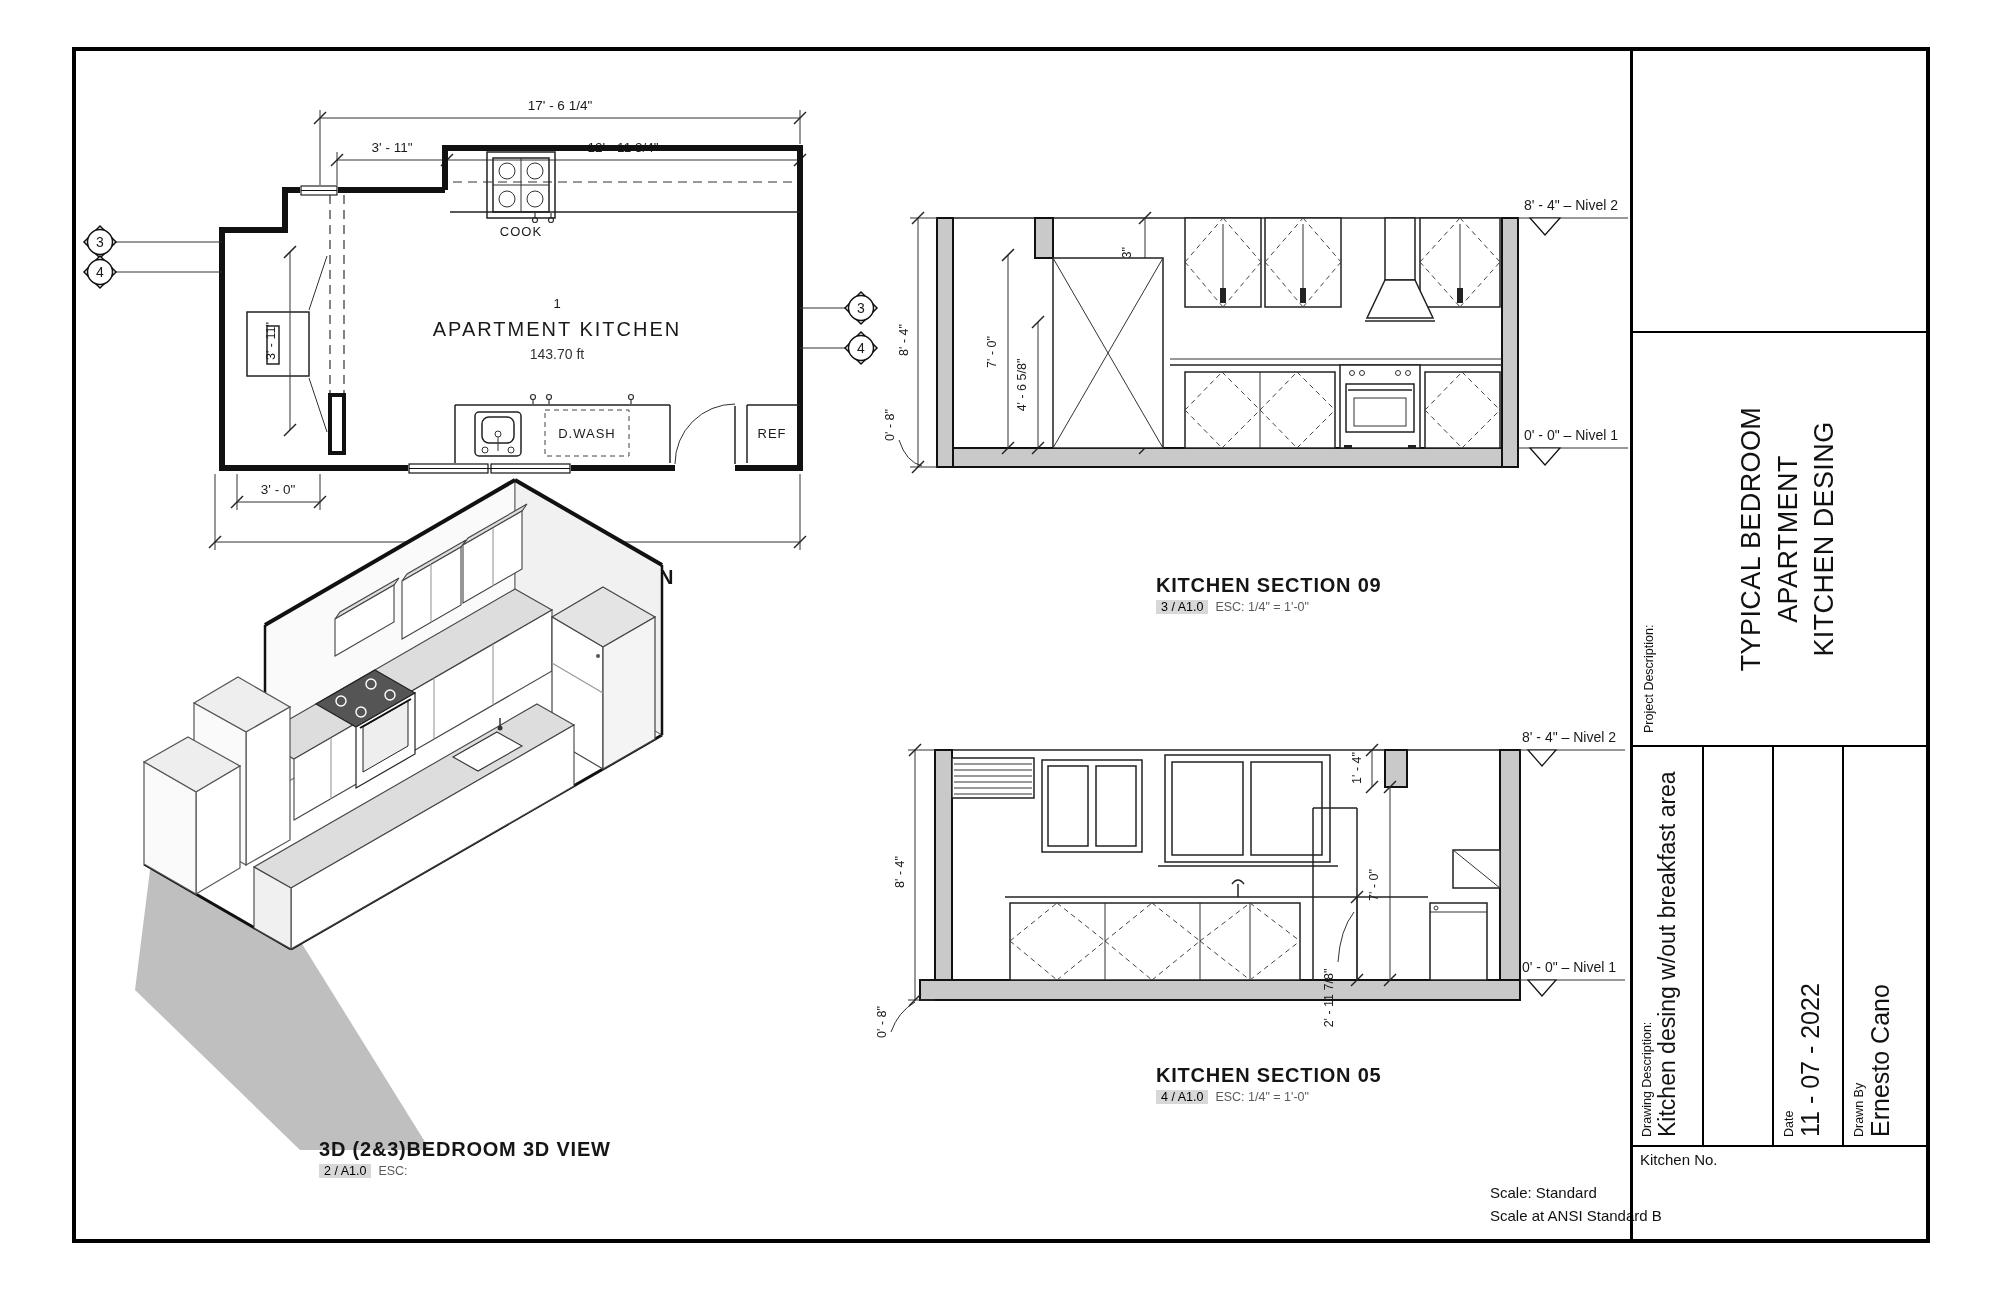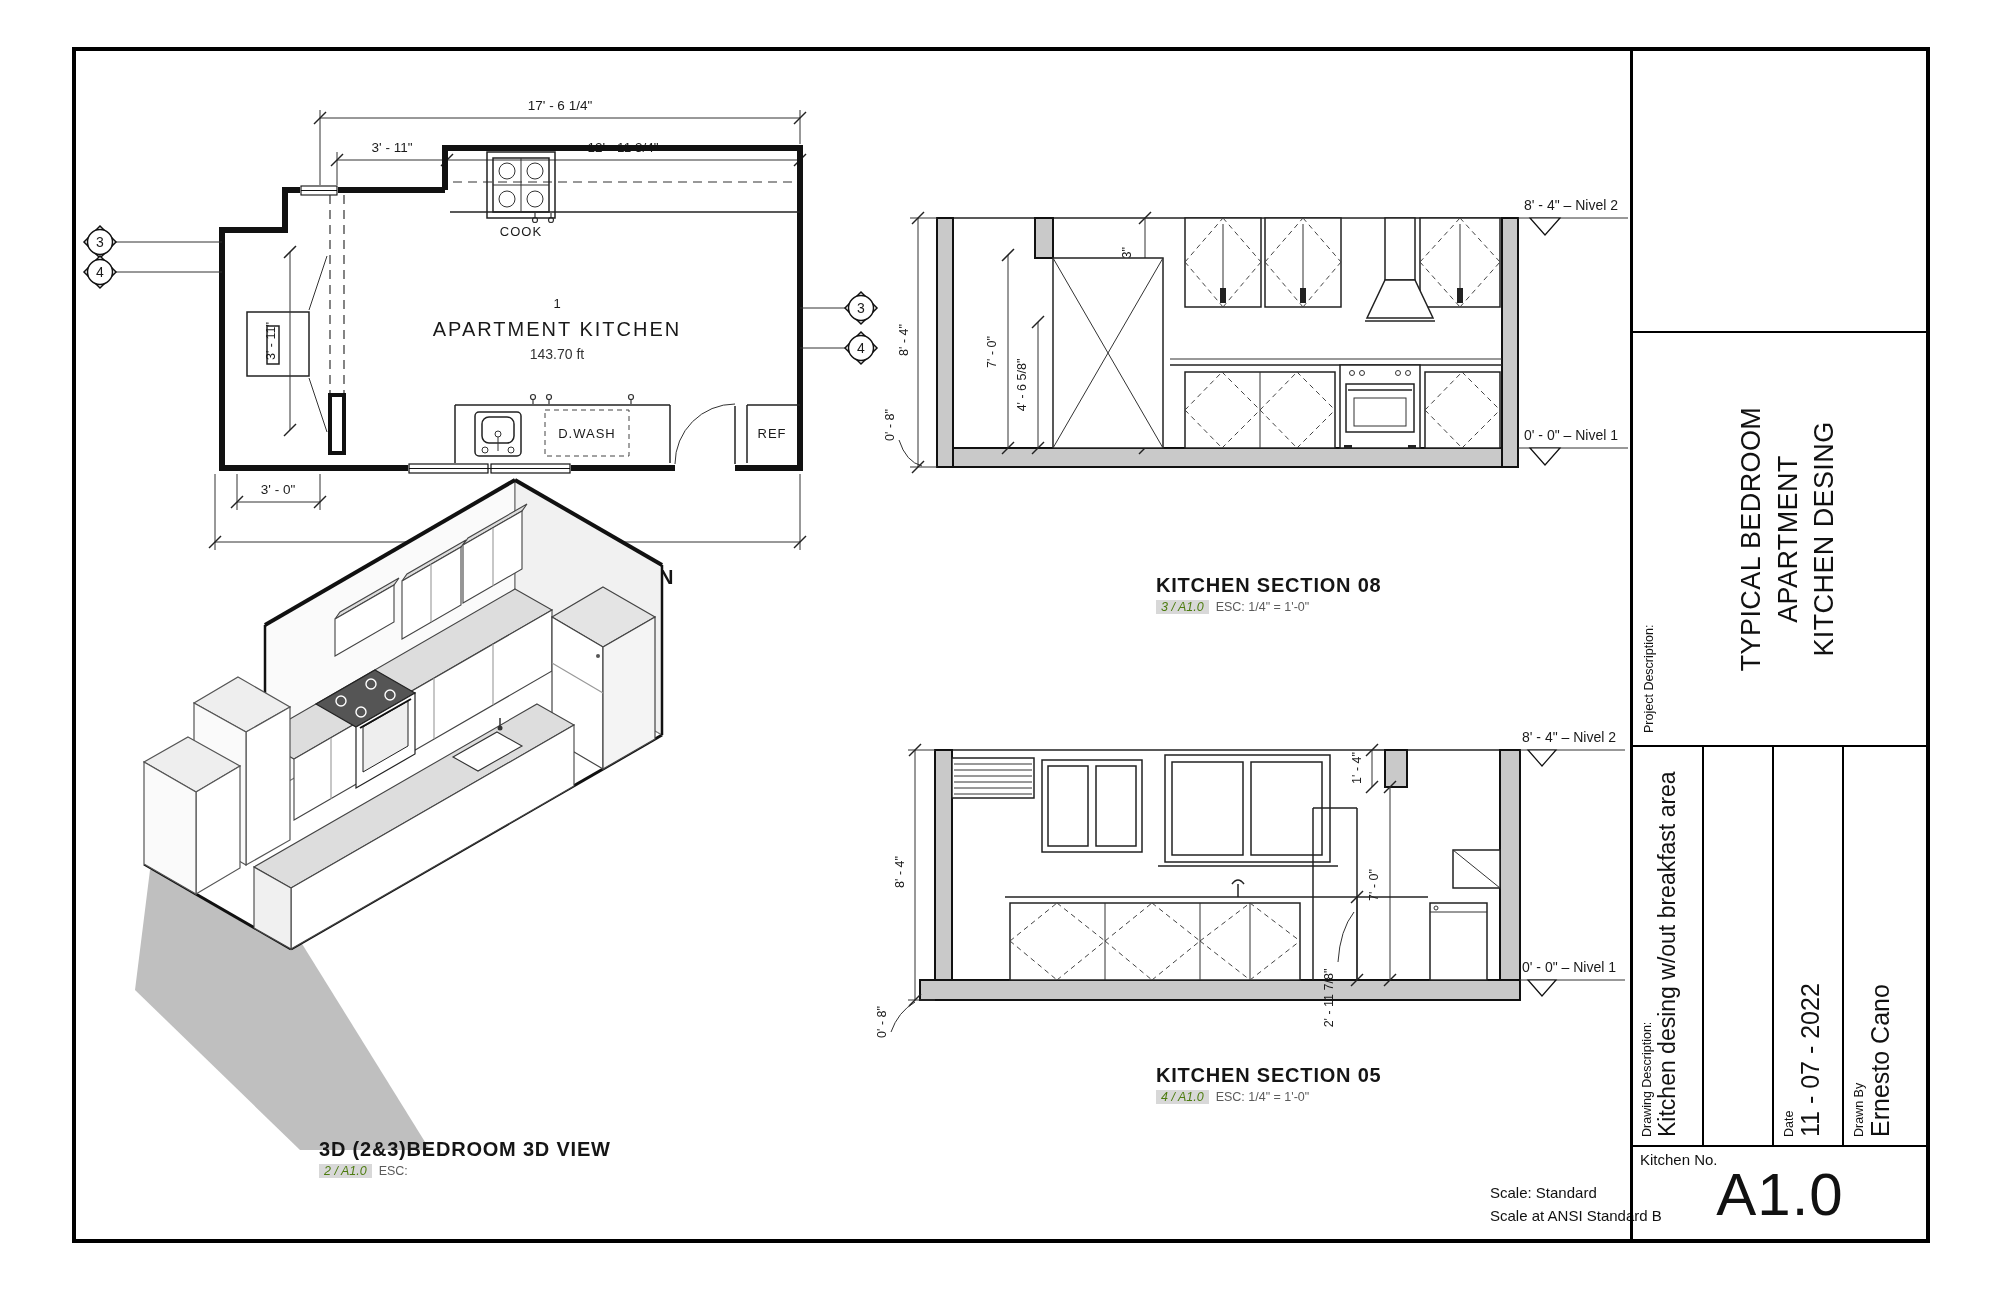--- a/index.html
+++ b/index.html
@@ -4,21 +4,21 @@
 <style>
   html,body{margin:0;padding:0;background:#fff;}
   body{width:2000px;height:1294px;position:relative;font-family:"Liberation Sans",sans-serif;color:#111;overflow:hidden;}
   .abs{position:absolute;}
   #sheet-border{left:72px;top:47px;width:1858px;height:1196px;border:4px solid #000;box-sizing:border-box;background:#fff;}
   .hline{background:#000;height:2px;}
   .vline{background:#000;width:2px;}
   
   .vtitle{font-size:20px;font-weight:600;letter-spacing:.8px;color:#151515;white-space:nowrap;}
   .vtagrow{margin-top:3px;font-size:12.5px;color:#5a5a5a;white-space:nowrap;}
-  .tagbox{background:#d8d8d8;padding:0 5px;margin-right:7px;color:#4d7c0f;font-style:italic;}
+  .tagbox{background:#d8d8d8;padding:0 5px;margin-right:7px;color:#000000;}
   
   .rotcell{position:absolute;transform-origin:0 0;transform:rotate(-90deg);display:flex;flex-direction:column;box-sizing:border-box;}
   .tb-label{font-size:12.5px;color:#111;}
   .tb-big{font-size:27px;font-weight:500;letter-spacing:.4px;line-height:1.35;text-align:center;}
   .tb-mid{font-size:23px;font-weight:500;white-space:nowrap;}
   .tb-val{font-size:25px;font-weight:500;white-space:nowrap;}
   #drawing-no-cell{left:1632px;top:1147px;width:296px;height:92px;padding:4px 8px;box-sizing:border-box;}
   #drawing-no-value{font-size:60px;font-weight:500;text-align:center;margin-top:-8px;letter-spacing:1px;}
   #scale-note{left:1490px;top:1182px;font-size:15px;line-height:1.5;color:#111;}
   
@@ -318,21 +318,21 @@
       <circle class="hair" cx="528" cy="233" r="2.5"></circle>
     <rect class="cab" x="466" y="244" width="68" height="48" stroke-width="1.2"></rect>
     <line class="thin" x1="468" y1="250" x2="532" y2="250" stroke-width="2.5"></line>
     <rect class="hair" x="474" y="258" width="52" height="28" fill="none"></rect>
     <rect x="464" y="305" width="8" height="4" fill="#222"></rect>
       <rect x="528" y="305" width="8" height="4" fill="#222"></rect>
   </g>
 </svg>
 
 <div class="abs" style="left:1156px;top:574px;">
-  <div class="vtitle">KITCHEN SECTION 08</div>
+  <div class="vtitle">KITCHEN SECTION 09</div>
   <div class="vtagrow">
     <span class="tagbox">3 / A1.0</span><span>ESC:  1/4" = 1'-0"</span>
   </div>
 </div>
 
 <svg class="abs" style="left:870px;top:700px;" width="760" height="420" viewBox="0 0 760 420">
   <g>
     <line class="thin" x1="82" y1="50" x2="630" y2="50" stroke-width="2"></line>
     <rect class="poche" x="50" y="280" width="600" height="20"></rect>
     <rect class="poche" x="65" y="50" width="17" height="230"></rect>
@@ -552,14 +552,13 @@
   <div class="tb-val">11 - 07 - 2022</div>
 </div>
 
 <div class="rotcell" style="left:1848px;top:1143px;width:394px;height:78px;padding:4px 6px;">
   <div class="tb-label">Drawn By</div>
   <div class="tb-val">Ernesto Cano</div>
 </div>
 
 <div id="drawing-no-cell" class="abs">
   <div class="tb-label" style="font-size:15px;">Kitchen No.</div>
-  <div id="drawing-no-value">A1.0</div>
 </div>
 
 </body></html>

